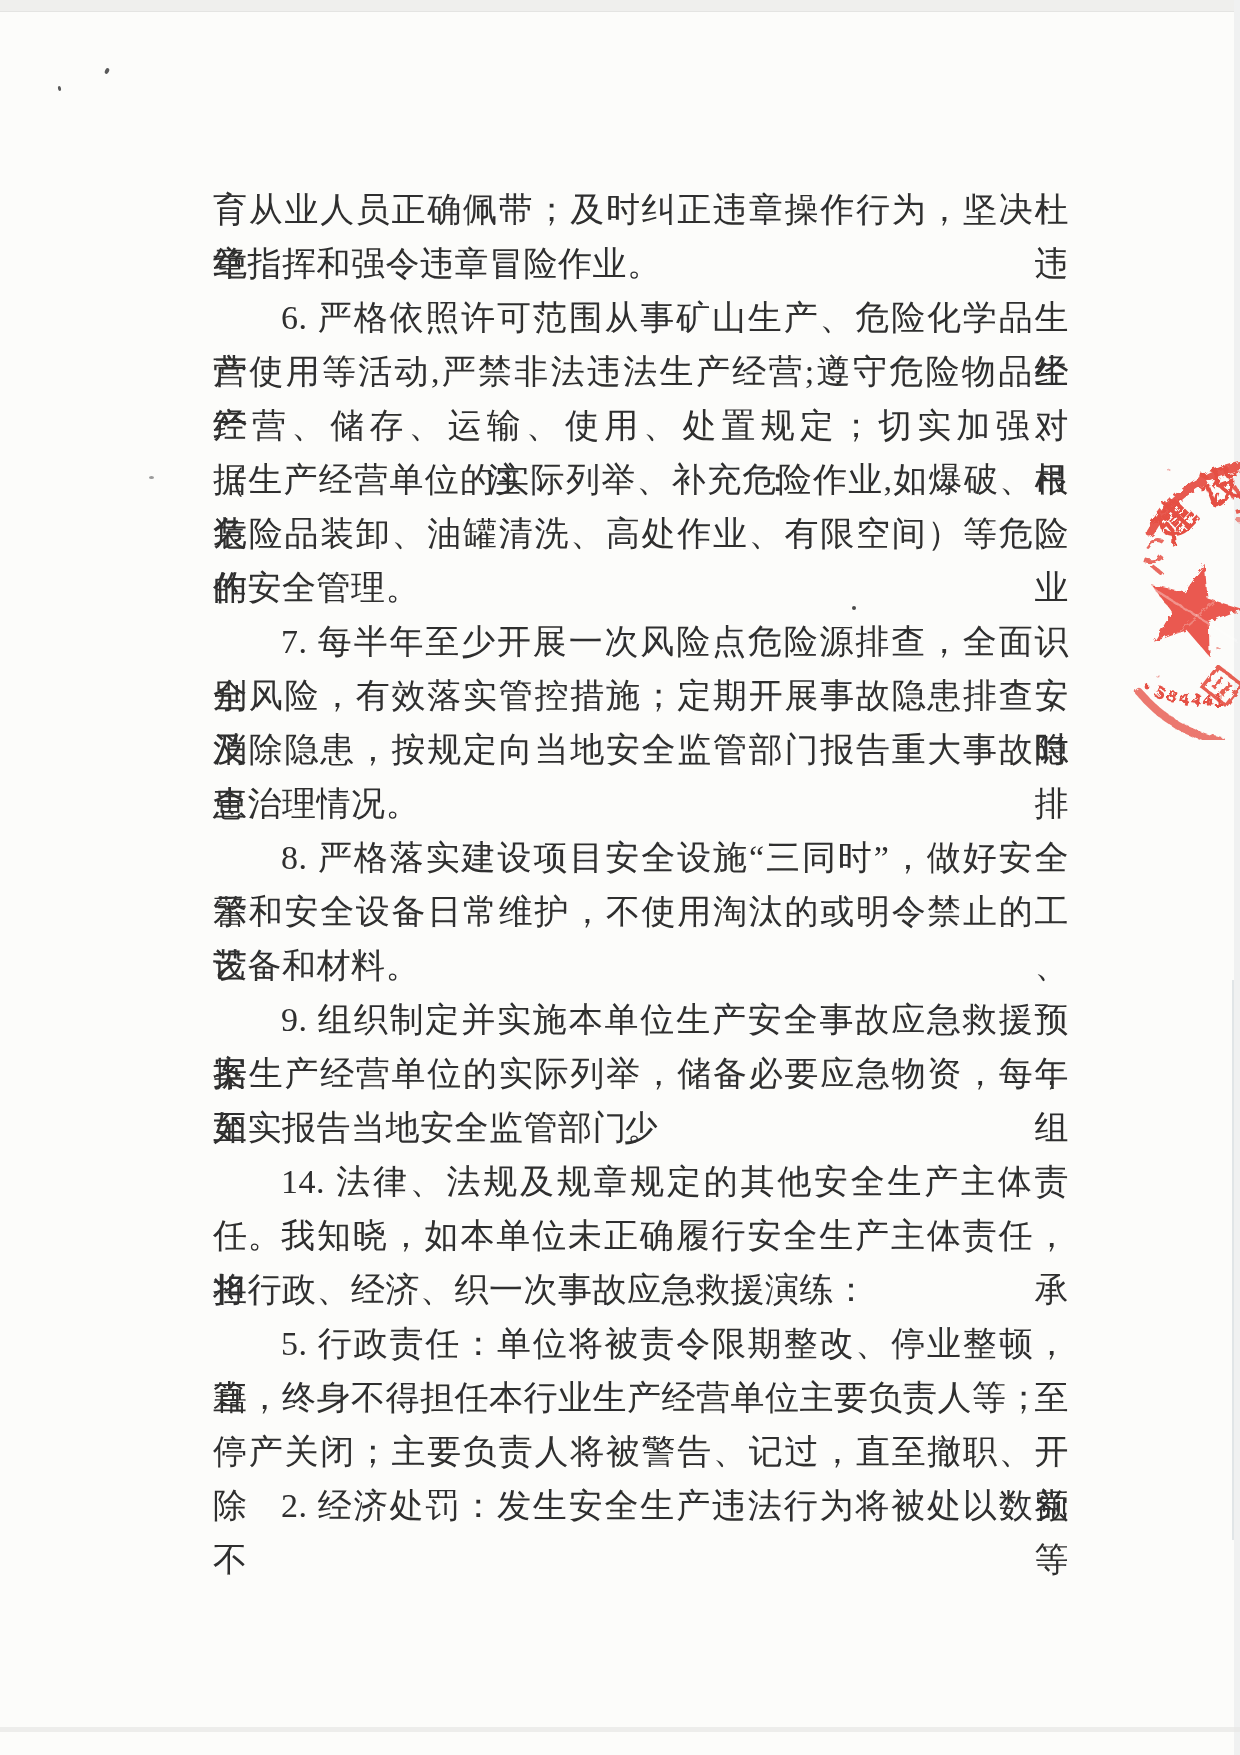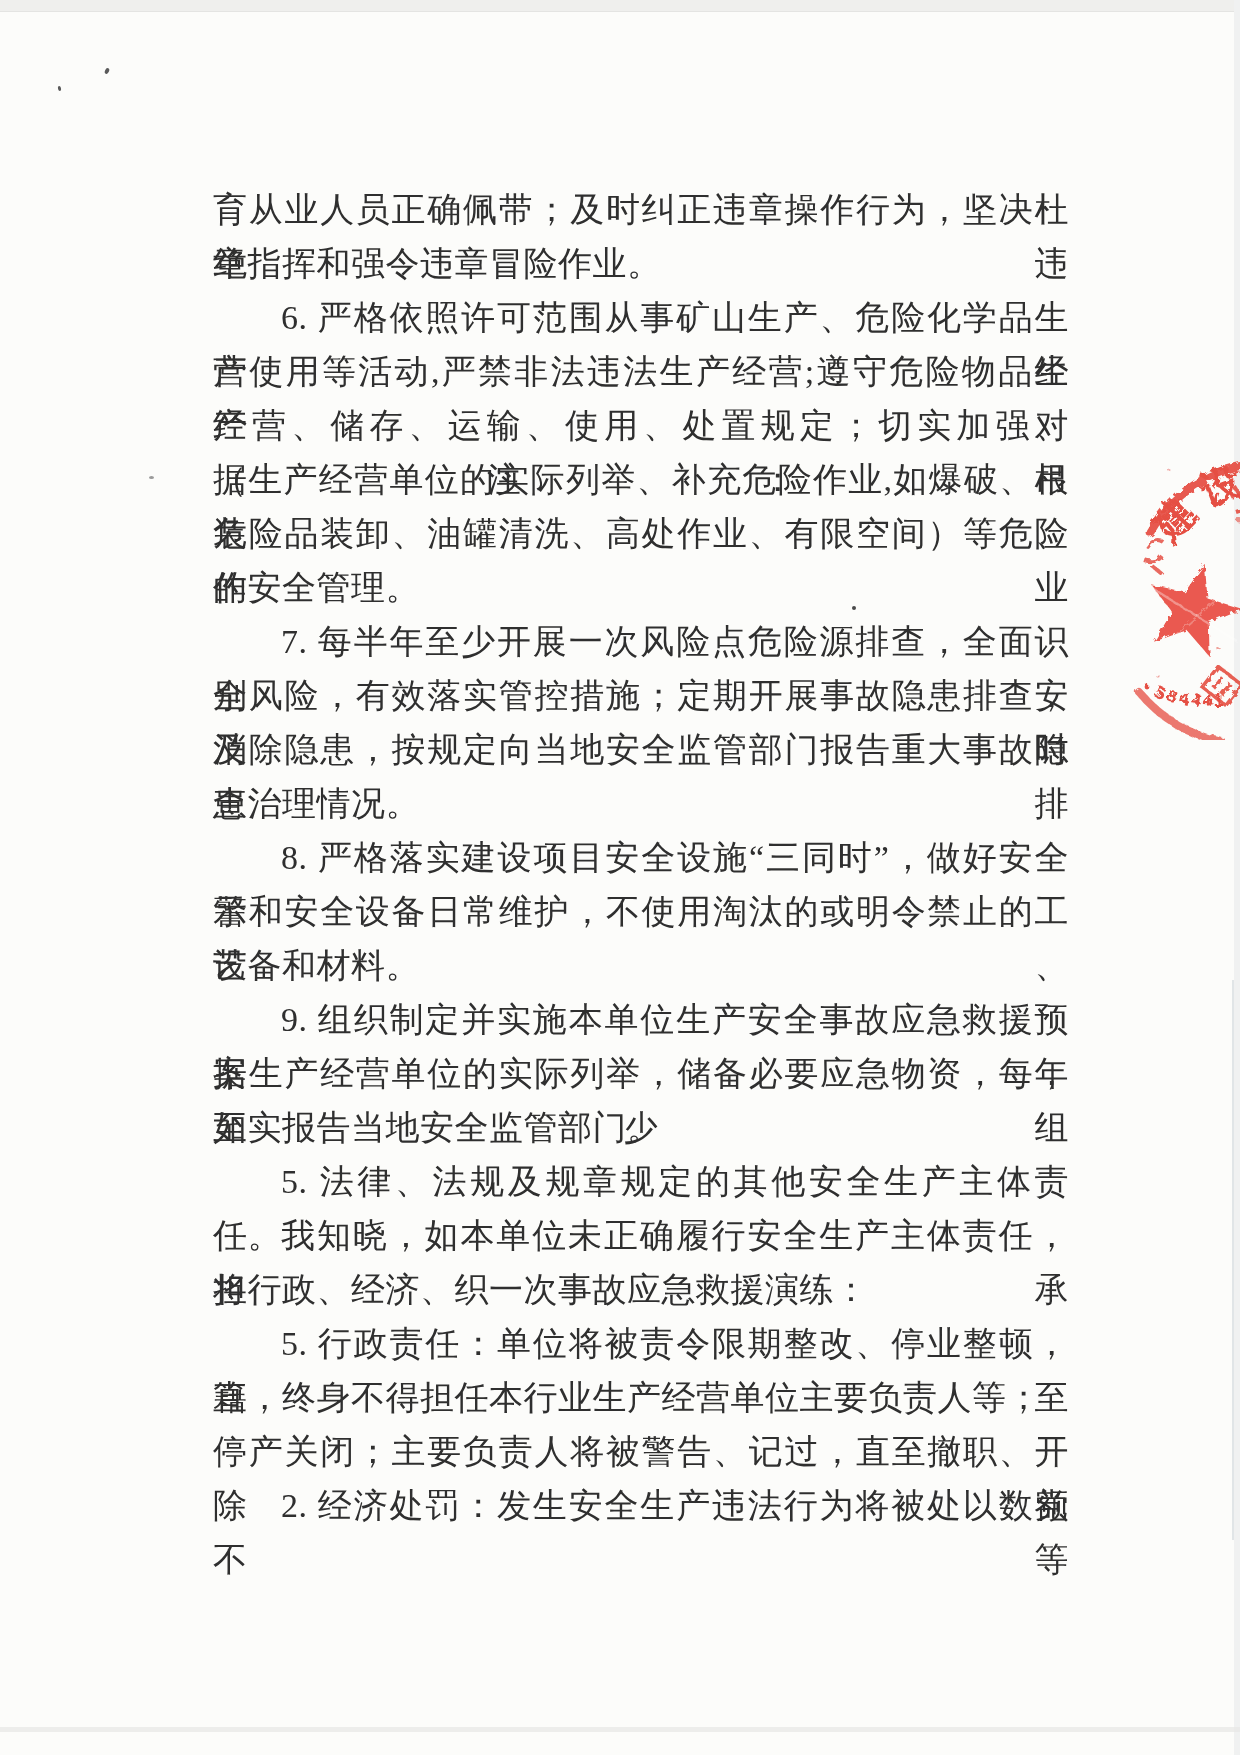--- a/index.html
+++ b/index.html
@@ -69,21 +69,21 @@
     <div class="line indent">7. 每半年至少开展一次风险点危险源排查，全面识别安</div>
     <div class="line">全风险，有效落实管控措施；定期开展事故隐患排查，及时</div>
     <div class="line">消除隐患，按规定向当地安全监管部门报告重大事故隐患排</div>
     <div class="line last">查治理情况。</div>
     <div class="line indent">8. 严格落实建设项目安全设施“三同时”，做好安全警</div>
     <div class="line">示和安全设备日常维护，不使用淘汰的或明令禁止的工艺、</div>
     <div class="line last">设备和材料。</div>
     <div class="line indent">9. 组织制定并实施本单位生产安全事故应急救援预案，</div>
     <div class="line">据生产经营单位的实际列举，储备必要应急物资，每年至少组</div>
     <div class="line last">如实报告当地安全监管部门。</div>
-    <div class="line indent last">5. 法律、法规及规章规定的其他安全生产主体责任。</div>
+    <div class="line indent last">14. 法律、法规及规章规定的其他安全生产主体责任。</div>
     <div class="line indent">我知晓，如本单位未正确履行安全生产主体责任，将承</div>
     <div class="line last">担行政、经济、织一次事故应急救援演练：</div>
     <div class="line indent">5. 行政责任：单位将被责令限期整改、停业整顿，直至</div>
     <div class="line last">籍，终身不得担任本行业生产经营单位主要负责人等；</div>
     <div class="line">停产关闭；主要负责人将被警告、记过，直至撤职、开除党</div>
     <div class="line indent">2. 经济处罚：发生安全生产违法行为将被处以数额不等</div>
   </div>
 
 <svg class="stamp-svg" width="140" height="310" viewBox="1100 430 140 310">
   <defs>

